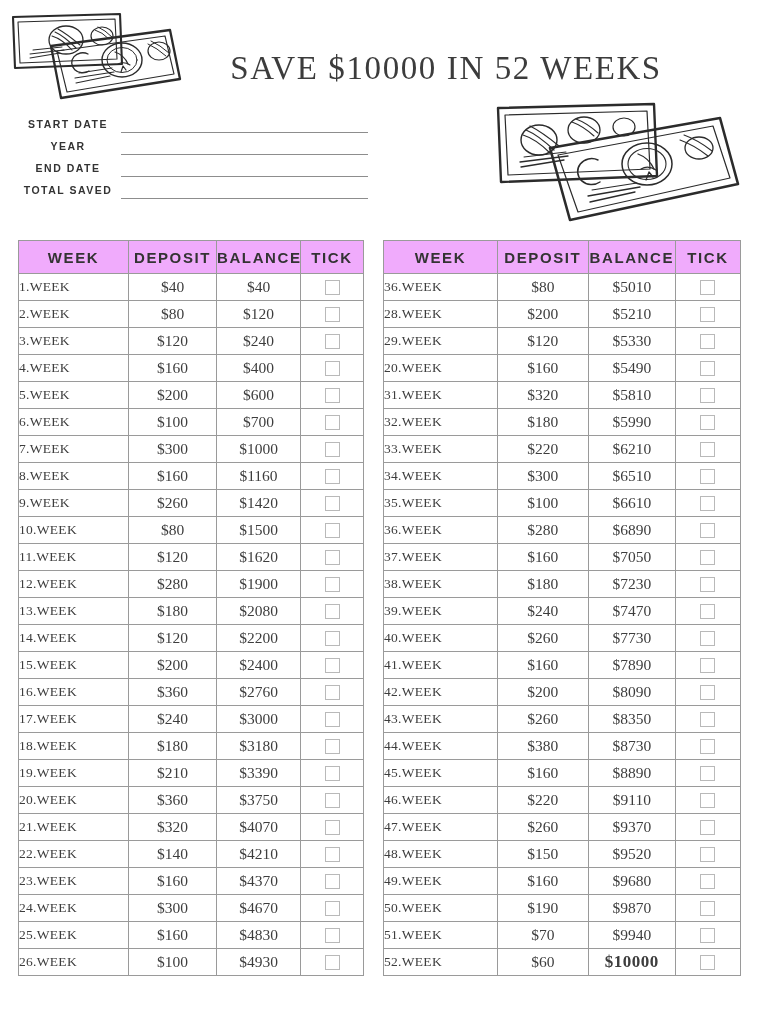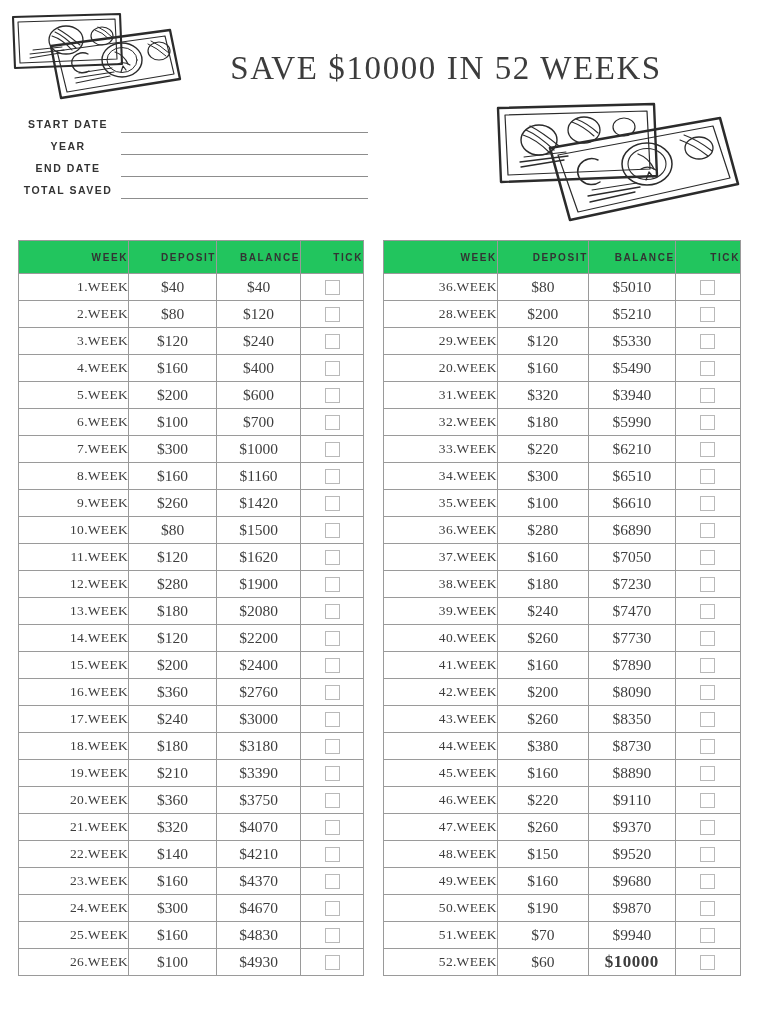--- a/index.html
+++ b/index.html
@@ -101,39 +101,39 @@
   }
   table.sheet th,
   table.sheet td {
     border: 1px solid #9a9a9a;
     padding: 0;
     height: 26px;
     vertical-align: middle;
   }
   table.sheet thead th {
     height: 32px;
-    background: #22c55e;
+    background: #f0abfc;
     font-family: "Liberation Sans", sans-serif;
-    font-size: 10px;
+    font-size: 15px;
     font-weight: 600;
     letter-spacing: 1.6px;
     color: #333333;
-    text-align: right;
+    text-align: center;
   }
   .c-week    { width: 110px; }
   .c-deposit { width: 88px;  }
   .c-balance { width: 84px;  }
   .c-tick    { width: 63px;  }
 
   td.week-cell {
     font-family: "Liberation Serif", serif;
     font-size: 13.5px;
     letter-spacing: 0.3px;
     color: #3d3d3d;
-    text-align: right;
+    text-align: left;
     padding-left: 4px;
   }
   td.amt-cell {
     font-family: "Liberation Serif", serif;
     font-size: 15.5px;
     color: #3d3d3d;
     text-align: center;
   }
   td.amt-cell.goal {
     font-weight: bold;
@@ -462,21 +462,21 @@
           </tr>
           <tr>
             <td class="week-cell">20.WEEK</td>
             <td class="amt-cell">$160</td>
             <td class="amt-cell">$5490</td>
             <td class="tick-cell"><span class="checkbox"></span></td>
           </tr>
           <tr>
             <td class="week-cell">31.WEEK</td>
             <td class="amt-cell">$320</td>
-            <td class="amt-cell">$3940</td>
+            <td class="amt-cell">$5810</td>
             <td class="tick-cell"><span class="checkbox"></span></td>
           </tr>
           <tr>
             <td class="week-cell">32.WEEK</td>
             <td class="amt-cell">$180</td>
             <td class="amt-cell">$5990</td>
             <td class="tick-cell"><span class="checkbox"></span></td>
           </tr>
           <tr>
             <td class="week-cell">33.WEEK</td>

